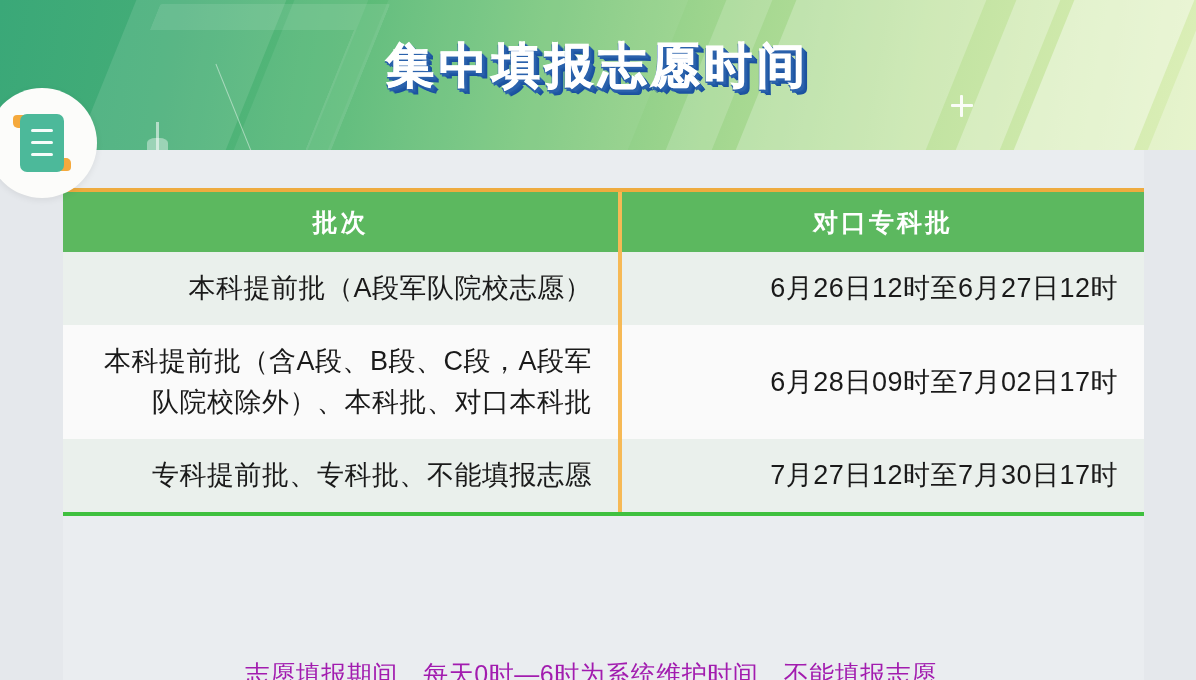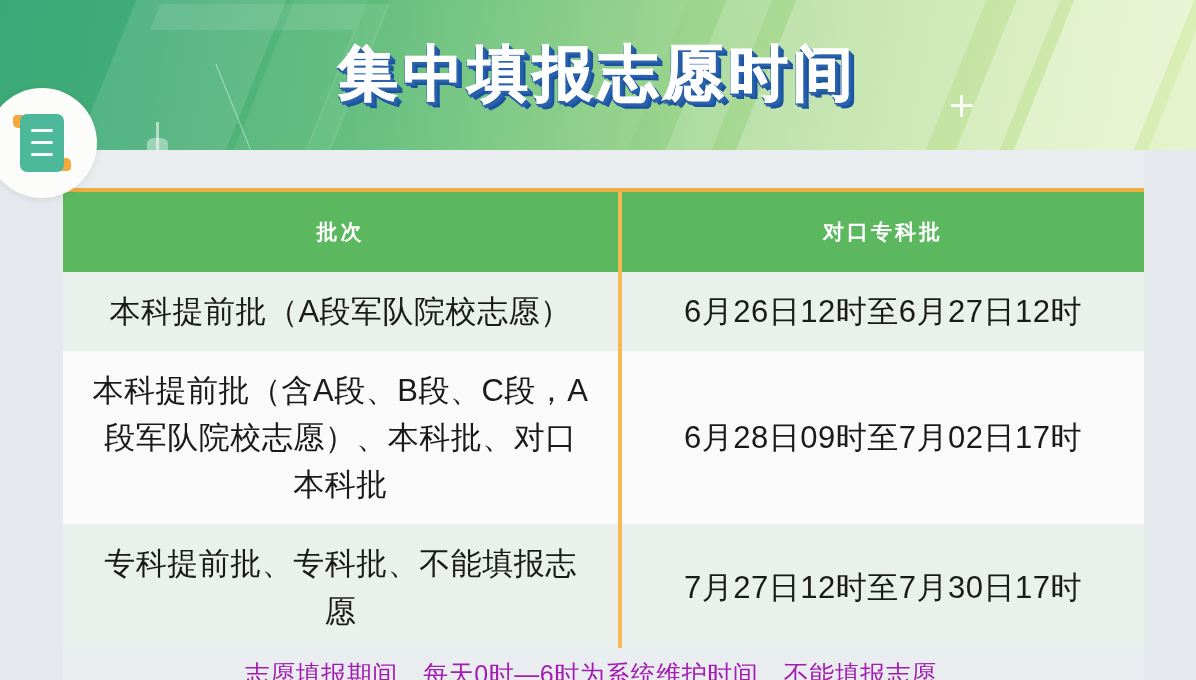--- a/index.html
+++ b/index.html
@@ -55,21 +55,21 @@
   }
   .thinline {
     position: absolute; left: 236px; top: 60px; width: 1px; height: 110px;
     background: rgba(255,255,255,0.45); transform: rotate(-22deg);
   }
 
   
   .title {
     position: absolute; left: 0; top: 34px; width: 1196px;
     text-align: center;
-    font-size: 60px; font-weight: 700; color: #ffffff;
+    font-size: 48px; font-weight: 700; color: #ffffff;
     letter-spacing: 5px;
     text-shadow:
        2px 2px 0 #2b62ac,  3px 3px 0 #2b62ac,
        4px 4px 0 #2159a6,  5px 5px 0 #1d55a2,
        6px 6px 0 #1a519e,  1px 4px 0 #2b62ac,
       -1px 2px 0 #2b62ac;
     -webkit-text-stroke: 1px #ffffff;
   }
 
   
@@ -115,26 +115,26 @@
   .table-wrap {
     position: absolute; left: 63px; top: 188px; width: 1081px;
     border-top: 4px solid #eeab3f;
   }
   table { width: 100%; border-collapse: collapse; table-layout: fixed; }
   col.c1 { width: 557px; }
   col.c2 { width: 524px; }
 
   thead th {
     background: #5cb85f; color: #ffffff;
-    font-size: 21px; font-weight: 700; letter-spacing: 3px;
-    height: 80px; vertical-align: middle;
+    font-size: 25px; font-weight: 700; letter-spacing: 3px;
+    height: 60px; vertical-align: middle;
   }
   thead th.col-left  { border-right: 4px solid #f6b955; }
   tbody td {
-    font-size: 31px; color: #1a1a1a; text-align: center;
+    font-size: 27px; color: #1a1a1a; text-align: right;
     vertical-align: middle; padding: 16px 26px; line-height: 1.52;
     letter-spacing: .5px;
   }
   tbody td.col-left { border-right: 4px solid #f6b955; }
   tbody tr.tint td { background: #eaf0ec; }
   tbody tr.plain td { background: #fafafa; }
   tbody tr:last-child td { border-bottom: 4px solid #3fc03f; }
 
   
   .note {
@@ -192,21 +192,21 @@
           <th class="col-left">批次</th>
           <th>对口专科批</th>
         </tr>
       </thead>
       <tbody>
         <tr class="tint">
           <td class="col-left">本科提前批（A段军队院校志愿）</td>
           <td>6月26日12时至6月27日12时</td>
         </tr>
         <tr class="plain">
-          <td class="col-left">本科提前批（含A段、B段、C段，A段军队院校志愿）、本科批、对口本科批</td>
+          <td class="col-left">本科提前批（含A段、B段、C段，A段军队院校除外）、本科批、对口本科批</td>
           <td>6月28日09时至7月02日17时</td>
         </tr>
         <tr class="tint">
           <td class="col-left">专科提前批、专科批、不能填报志愿</td>
           <td>7月27日12时至7月30日17时</td>
         </tr>
       </tbody>
     </table>
   </div>
 

